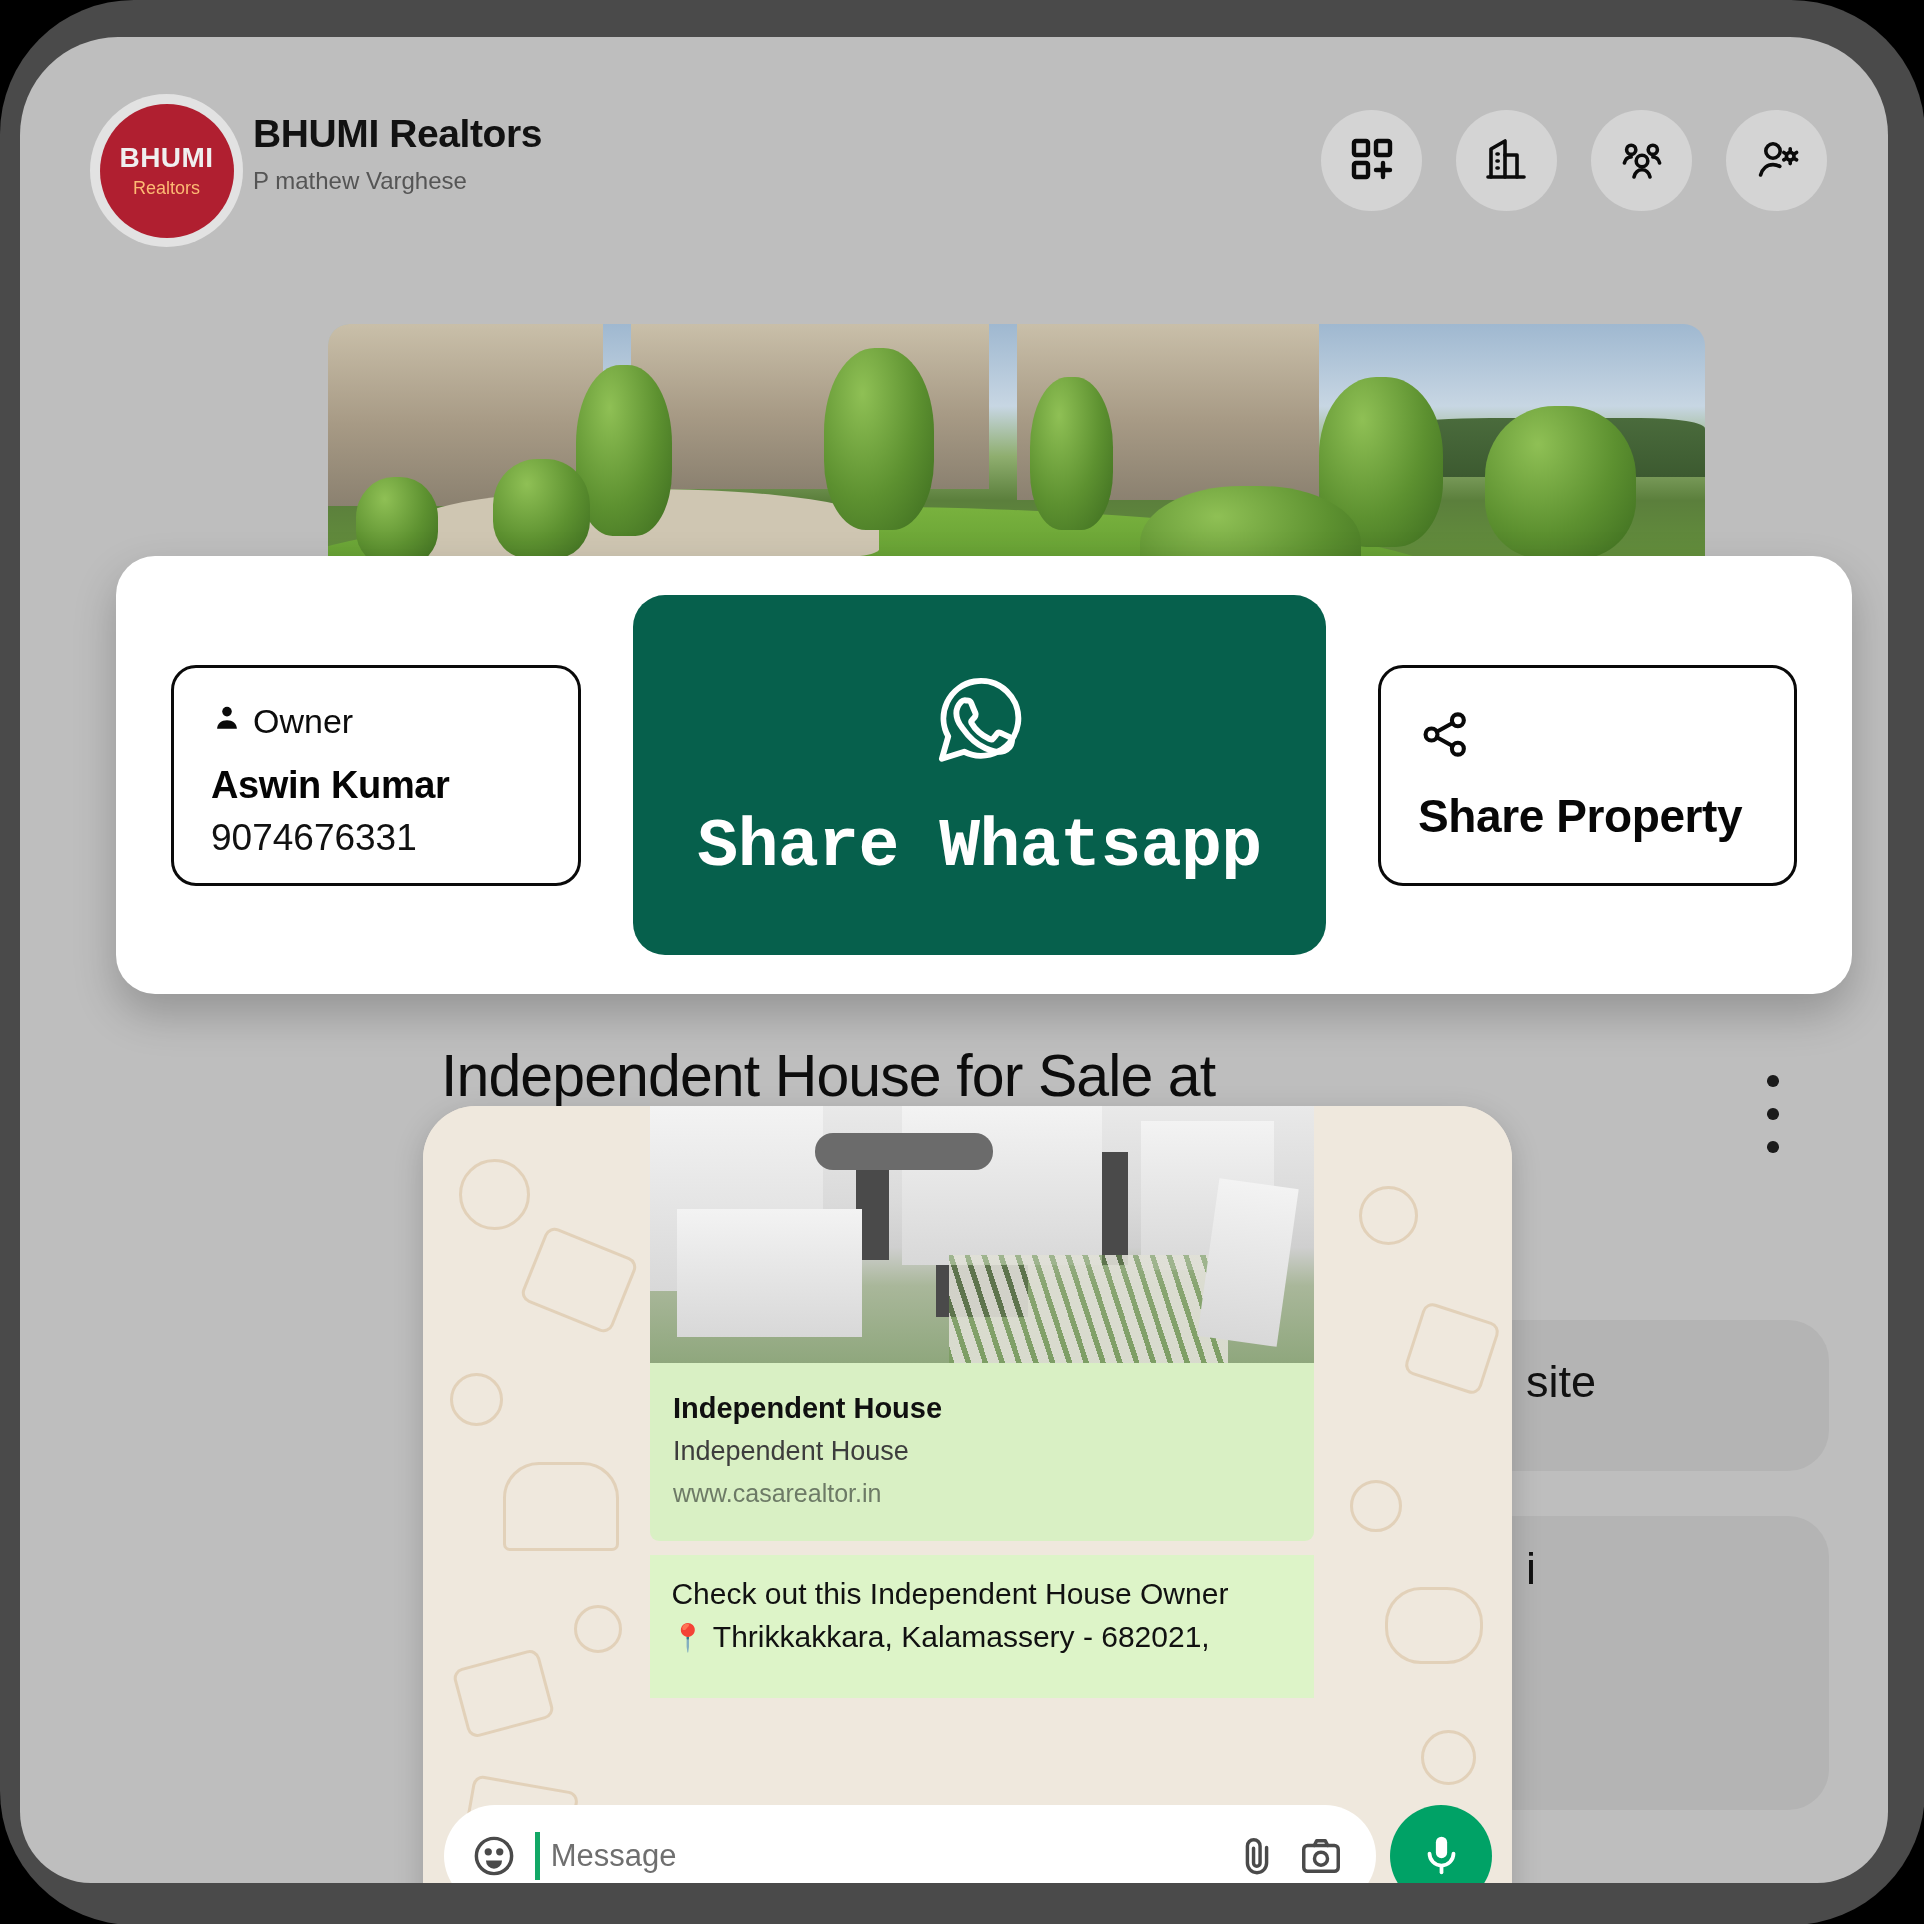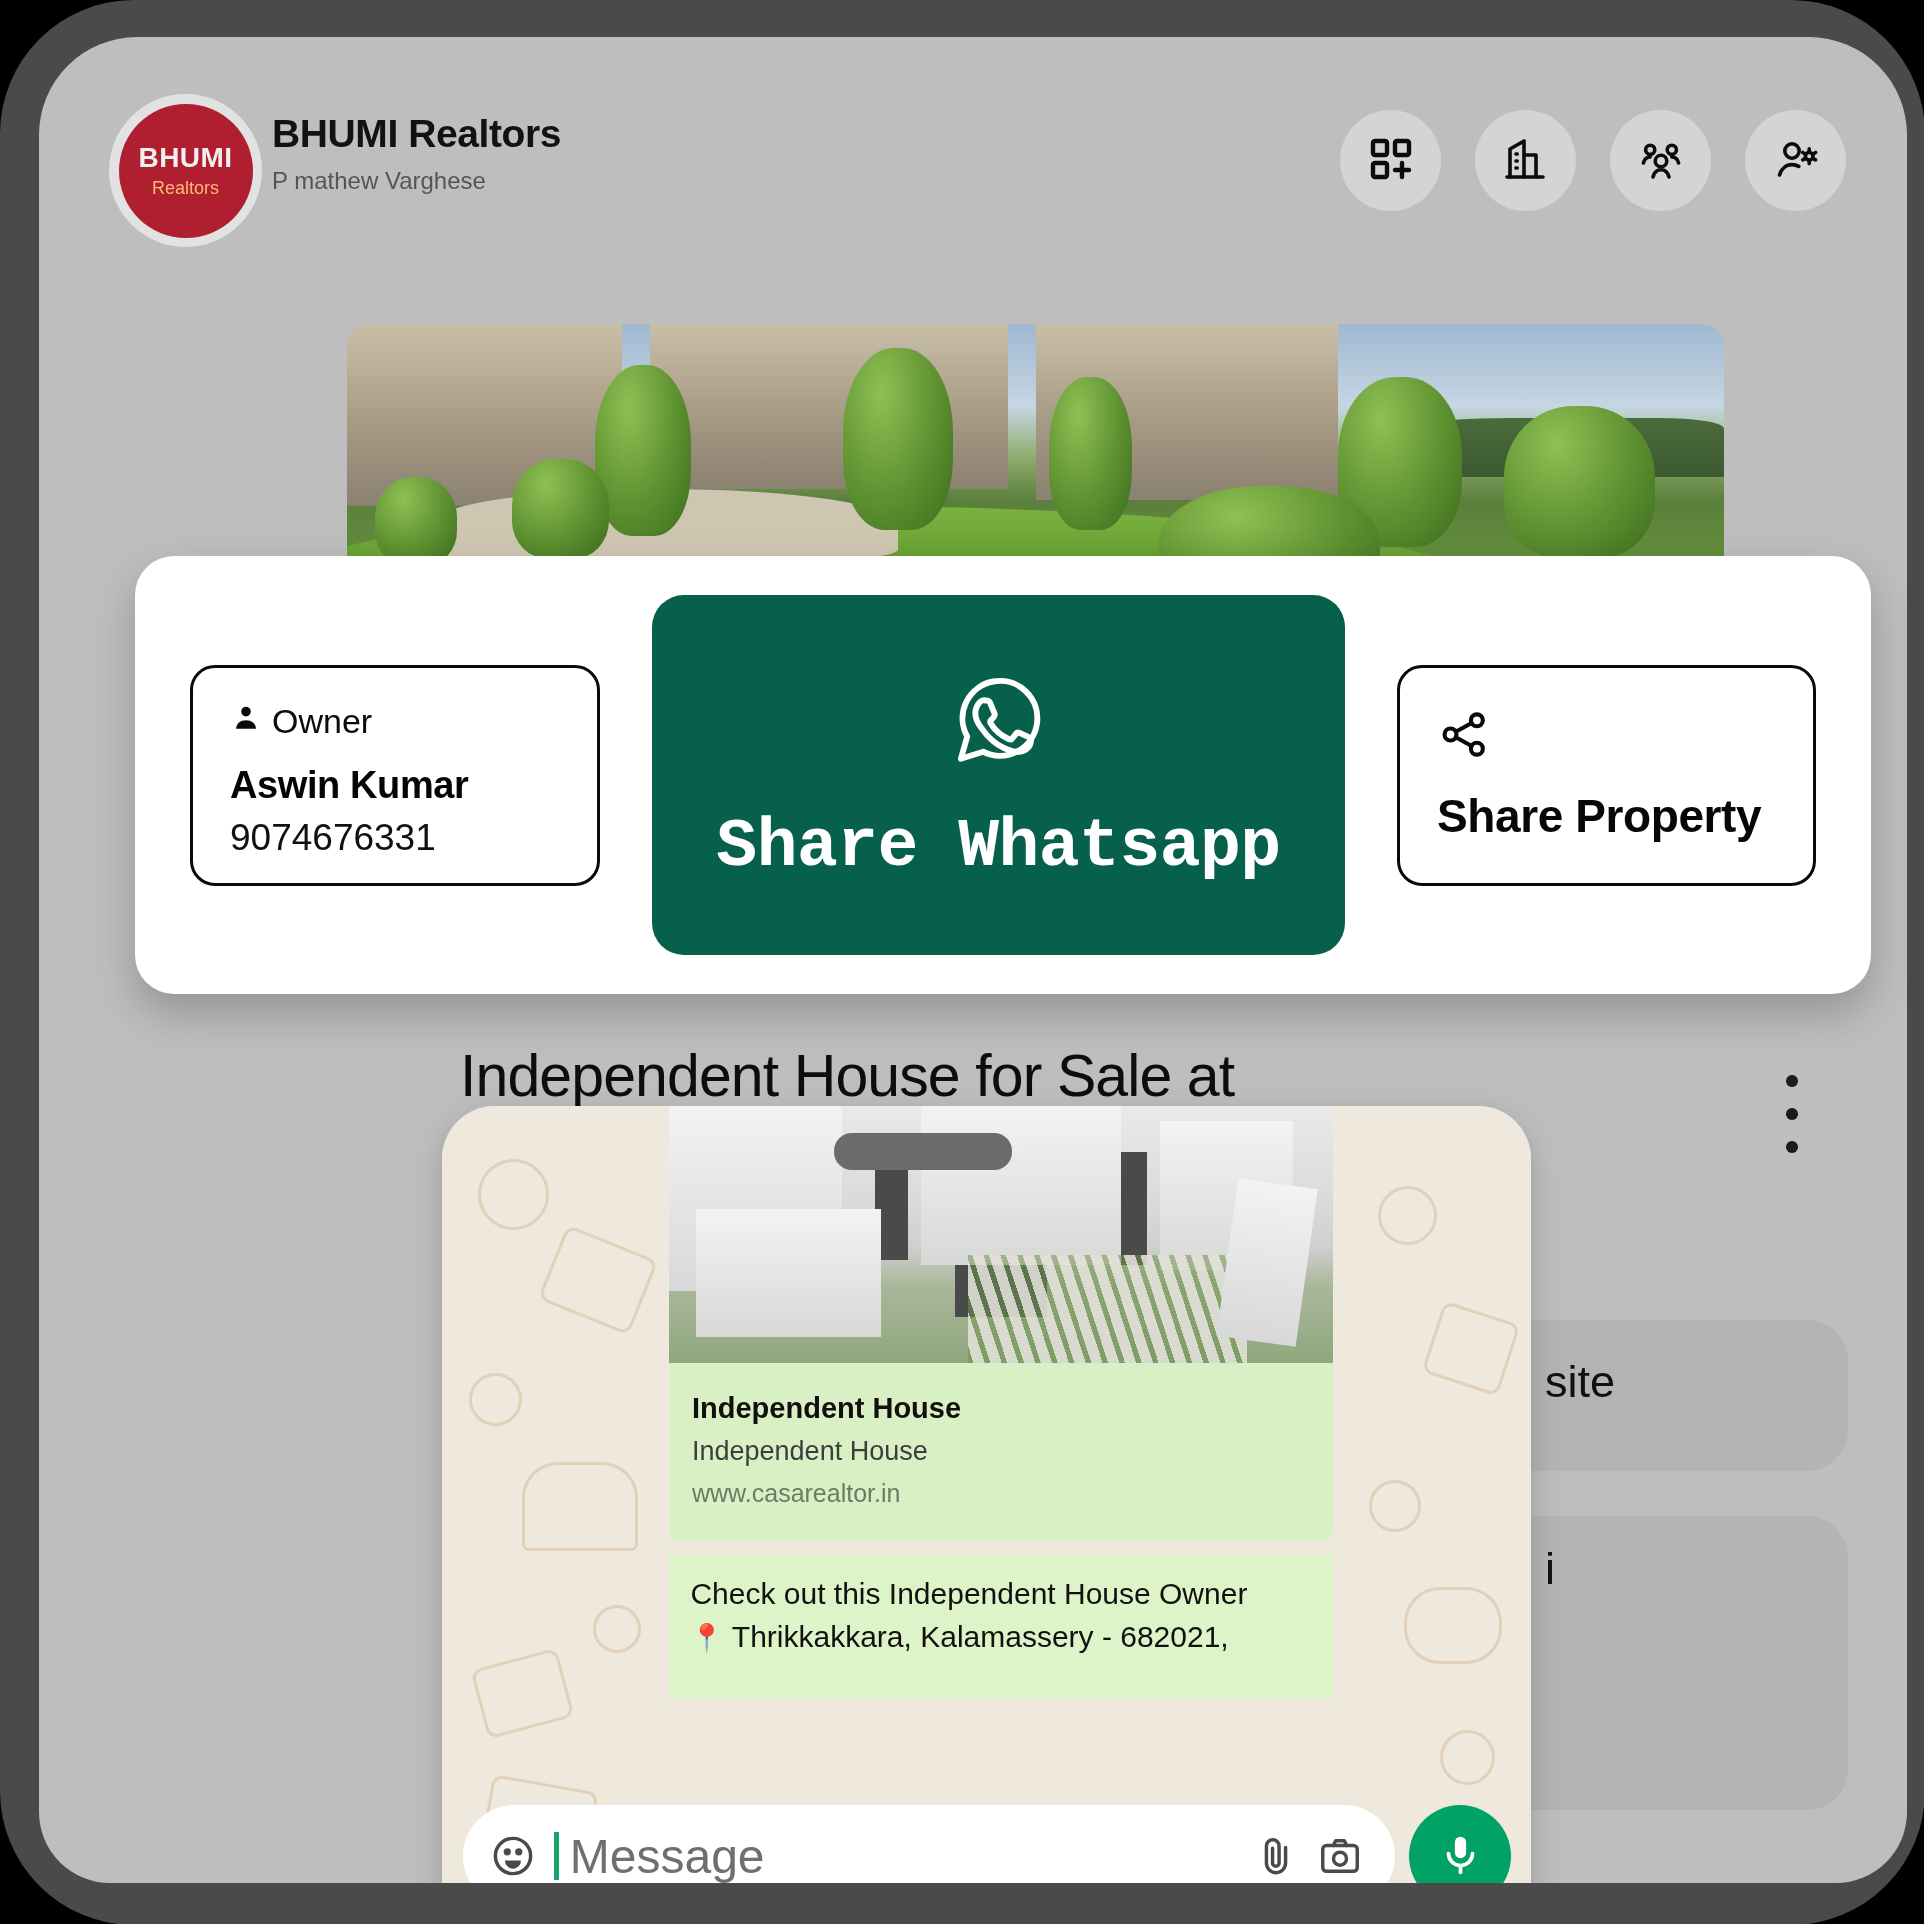--- a/index.html
+++ b/index.html
@@ -13,21 +13,21 @@
   
   #device-frame {
     position: absolute;
     left: 0; top: 0;
     width: 1925px; height: 1925px;
     background: #4a4a4a;
     border-radius: 134px;
   }
   #app-surface {
     position: absolute;
-    left: 39px; top: 37px;
+    left: 20px; top: 37px;
     width: 1868px; height: 1846px;
     background: #bebebe;
     border-radius: 98px 98px 71px 71px;
     overflow: hidden;
   }
 
   
   #app-header {
     position: absolute;
     left: 0; top: 0; width: 100%; height: 223px;
@@ -278,21 +278,21 @@
     display: flex; align-items: center;
     padding: 0 32px 0 27px;
     gap: 18px;
   }
   #emoji-icon svg { width: 46px; height: 46px; display: block; }
   #composer-caret {
     width: 4.5px; height: 48px; background: #12a866; flex: none;
   }
   #composer-placeholder {
     flex: 1;
-    font-size: 48px; color: #6f6f6f; font-weight: 400;
+    font-size: 31px; color: #6f6f6f; font-weight: 400;
     margin-left: -7.1px;
   }
   .composer-icon svg { width: 46px; height: 46px; display: block; }
   #mic-button {
     width: 102px; height: 102px; border-radius: 50%;
     background: #00a266;
     display: flex; align-items: center; justify-content: center;
     flex: none;
   }
   #mic-button svg { width: 45px; height: 45px; }

